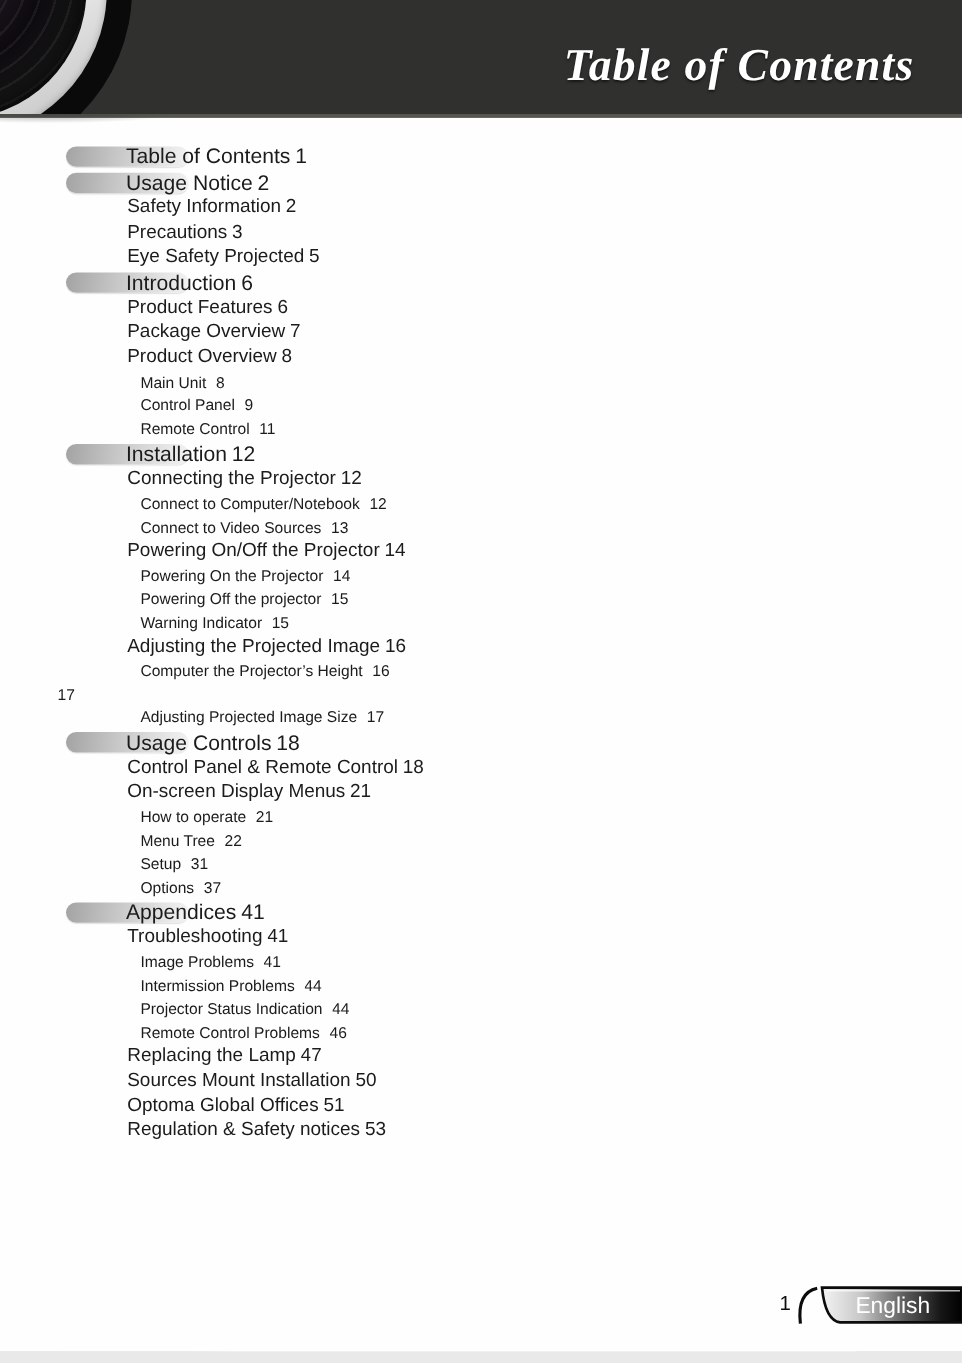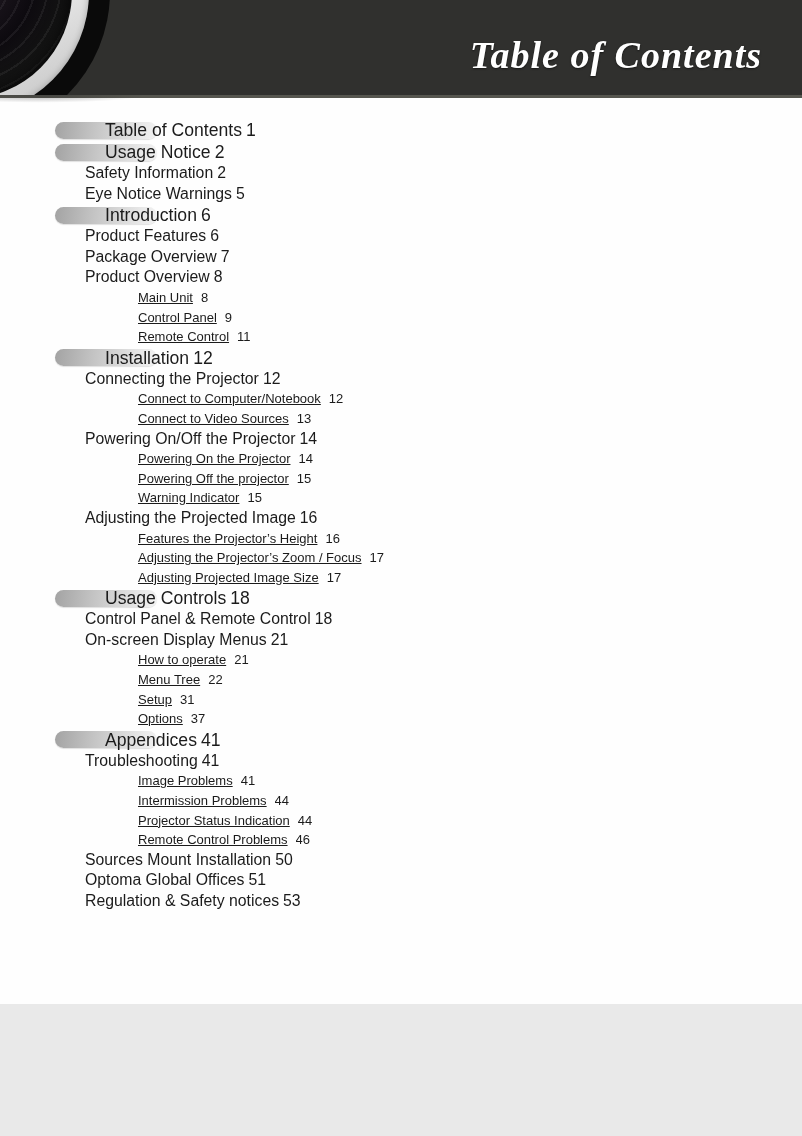--- a/index.html
+++ b/index.html
@@ -1,17 +1,17 @@
 <!DOCTYPE html>
 <html><head>
 <meta charset="utf-8">
 <style>
   html,body { margin:0; padding:0; background:#e9e9e9; }
   .page {
-    position:relative; width:802px; height:1004px;
+    position:relative; width:802px; height:1126px;
     background:#fefefe; overflow:hidden; margin:0 auto;
     font-family:"Liberation Sans", sans-serif; color:#1b1b1b;
   }
 
   
   header {
     position:absolute; top:0; left:0; width:802px; height:95px;
     background:
       repeating-linear-gradient(90deg, rgba(200,210,200,0.08) 0 1px, transparent 1px 13px),
       repeating-linear-gradient(0deg, rgba(200,210,200,0.07) 0 1px, transparent 1px 13px),
@@ -51,22 +51,22 @@
   }
 
   
   .toc { position:absolute; top:119px; left:40px; right:88px; }
   .row { position:relative; display:flex; align-items:baseline; white-space:pre; }
   .row.l1 { height:22px;   font-size:17.6px; line-height:22px; }
   .row.l2 { height:20.6px; font-size:15.8px; line-height:20.6px; }
   .row.l3 { height:19.6px; font-size:13px;   line-height:19.6px; }
   .row .label { position:relative; z-index:1; }
   .l1 .label { margin-left:65px; }
-  .l2 .label { margin-left:45px; }
-  .l3 .label { margin-left:98px;text-decoration:underline; }
+  .l2 .label { margin-left:66px; }
+  .l3 .label { margin-left:77px; }
   .pill {
     position:absolute; left:15px; top:2.5px; width:102px; height:17px;
     border-radius:9px; z-index:0;
     background:linear-gradient(97deg, #a3a3a3 0%, #c4c4c4 38%, #e9e9e9 85%, #f2f2f2 100%);
     box-shadow:0 1px 1px rgba(0,0,0,0.12);
   }
   .dots {
     flex:1 1 auto; align-self:stretch; margin:0 1px 0 3px;
     background-image:radial-gradient(circle at 1.7px 1.7px, #1b1b1b 1.2px, transparent 1.65px);
     background-size:6.6px 3.4px; background-repeat:repeat-x;
@@ -114,21 +114,27 @@
     <span class="page">2</span>
   </div>
       <div class="row l2">
     
     <span class="label">Safety Information</span>
     <span class="dots"></span>
     <span class="page">2</span>
   </div>
       <div class="row l2">
     
-    <span class="label">Eye Notice Warnings</span>
+    <span class="label">Precautions</span>
+    <span class="dots"></span>
+    <span class="page">3</span>
+  </div>
+      <div class="row l2">
+    
+    <span class="label">Eye Safety Projected</span>
     <span class="dots"></span>
     <span class="page">5</span>
   </div>
       <div class="row l1">
     <span class="pill"></span>
     <span class="label">Introduction</span>
     <span class="dots"></span>
     <span class="page">6</span>
   </div>
       <div class="row l2">
@@ -216,27 +222,26 @@
     <span class="page">15</span>
   </div>
       <div class="row l2">
     
     <span class="label">Adjusting the Projected Image</span>
     <span class="dots"></span>
     <span class="page">16</span>
   </div>
       <div class="row l3">
     
-    <span class="label">Features the Projector’s Height</span>
+    <span class="label">Computer the Projector’s Height</span>
     <span class="dots"></span>
     <span class="page">16</span>
   </div>
       <div class="row l3">
     
-    <span class="label">Adjusting the Projector’s Zoom / Focus</span>
     <span class="dots"></span>
     <span class="page">17</span>
   </div>
       <div class="row l3">
     
     <span class="label">Adjusting Projected Image Size</span>
     <span class="dots"></span>
     <span class="page">17</span>
   </div>
       <div class="row l1">
@@ -309,20 +314,26 @@
     
     <span class="label">Projector Status Indication</span>
     <span class="dots"></span>
     <span class="page">44</span>
   </div>
       <div class="row l3">
     
     <span class="label">Remote Control Problems</span>
     <span class="dots"></span>
     <span class="page">46</span>
+  </div>
+      <div class="row l2">
+    
+    <span class="label">Replacing the Lamp</span>
+    <span class="dots"></span>
+    <span class="page">47</span>
   </div>
       <div class="row l2">
     
     <span class="label">Sources Mount Installation</span>
     <span class="dots"></span>
     <span class="page">50</span>
   </div>
       <div class="row l2">
     
     <span class="label">Optoma Global Offices</span>

